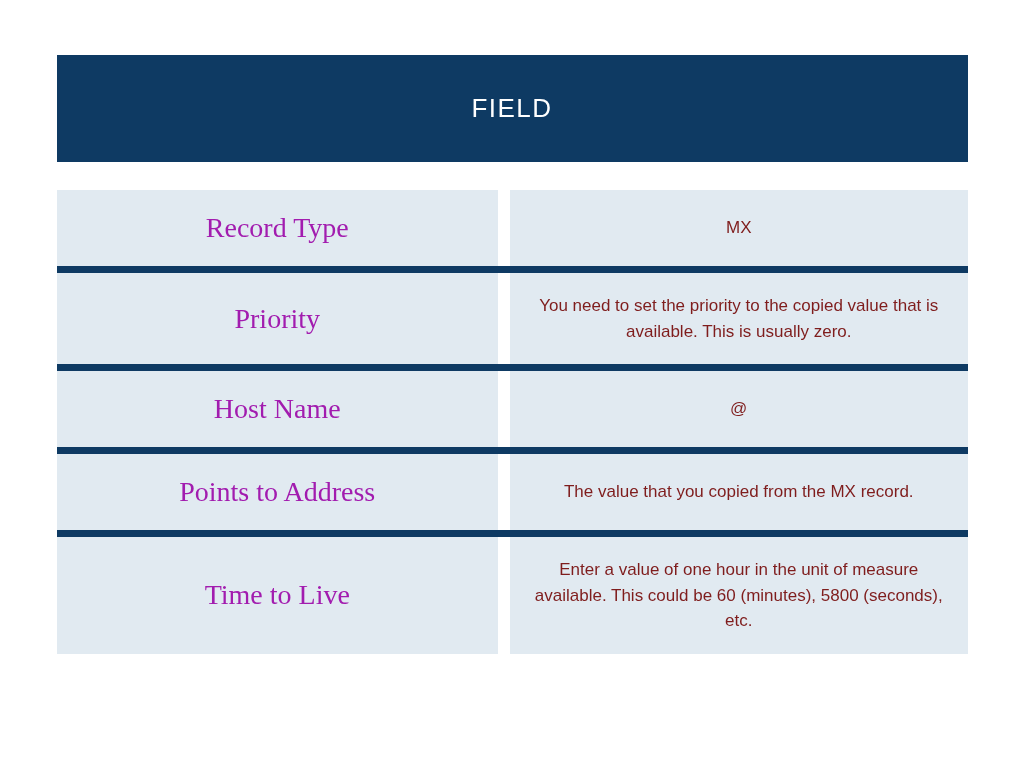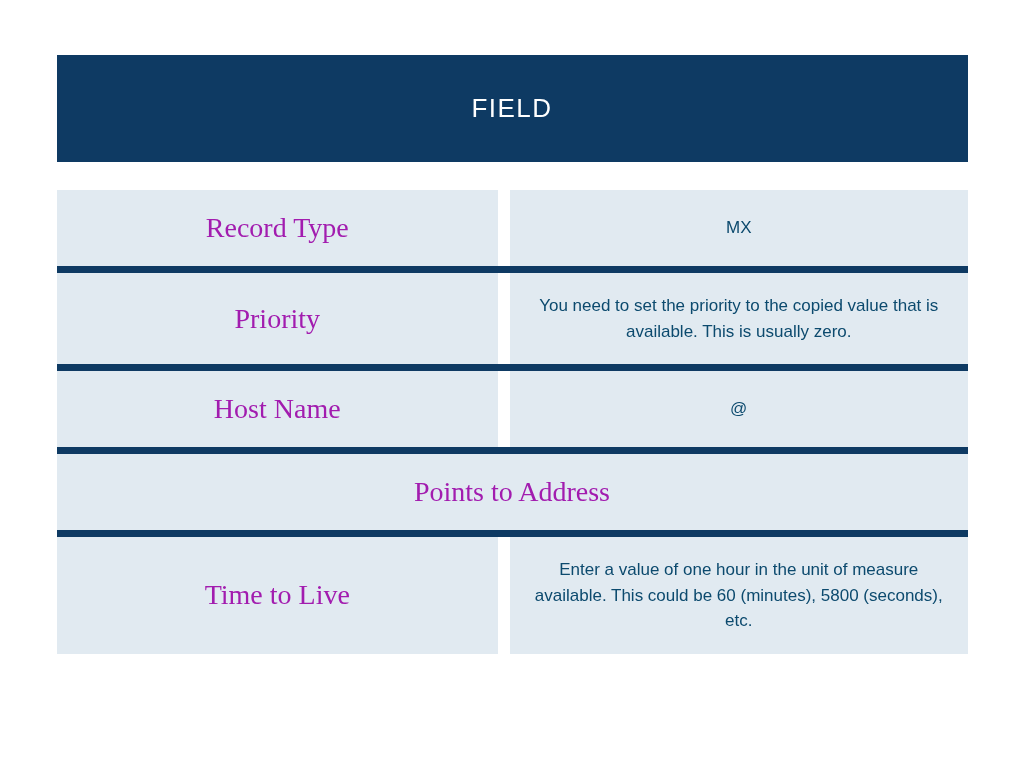--- a/index.html
+++ b/index.html
@@ -49,21 +49,21 @@
       font-size: 28px;
       text-align: center;
       display: flex;
       align-items: center;
       justify-content: center;
       padding: 22px 10px;
     }
     .desc-cell {
       flex: 1;
       background: #e1eaf1;
-      color: #0c4a6e;
+      color: #7f1d1d;
       font-family: 'Helvetica Neue', Arial, sans-serif;
       font-size: 17px;
       line-height: 1.5;
       text-align: center;
       display: flex;
       align-items: center;
       justify-content: center;
       padding: 20px 18px;
     }
   </style>
@@ -86,19 +86,20 @@
     <div class="desc-cell">You need to set the priority to the copied value that is available. This is usually zero.</div>
   </div>
 
   <div class="data-row">
     <div class="field-cell">Host Name</div>
     <div class="desc-cell">@</div>
   </div>
 
   <div class="data-row">
     <div class="field-cell">Points to Address</div>
+    <div class="desc-cell">The value that you copied from the MX record.</div>
   </div>
 
   <div class="data-row last">
     <div class="field-cell">Time to Live</div>
     <div class="desc-cell">Enter a value of one hour in the unit of measure available. This could be 60 (minutes), 5800 (seconds), etc.</div>
   </div>
 </div>
 
 </body></html>

